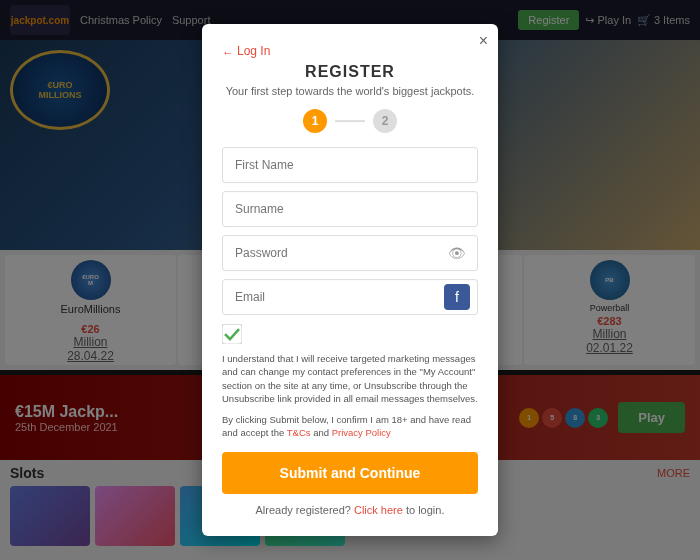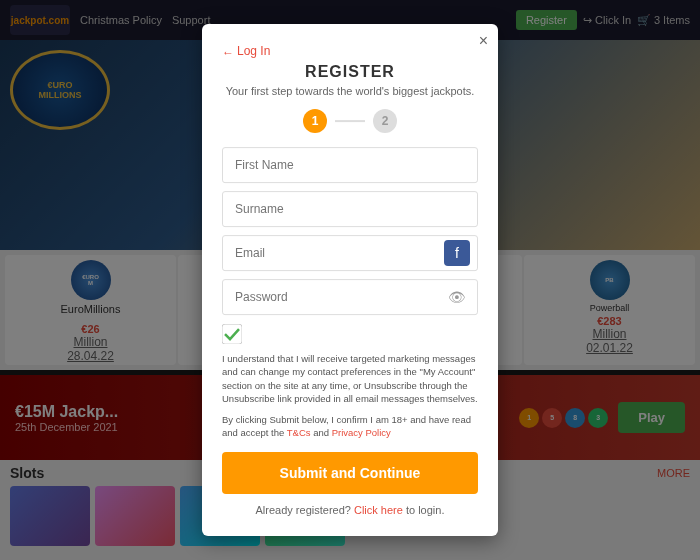--- a/index.html
+++ b/index.html
@@ -433,21 +433,21 @@
 <div class="nav">
   <div class="nav-logo">jackpot.com</div>
   <div class="nav-links">
     <span class="nav-link">Christmas Policy</span>
     <span class="nav-link">Support</span>
   </div>
   <div class="nav-right">
     <button class="nav-btn-register">Register</button>
     <span class="nav-btn-signin">
       <span>↪</span>
-      <span>Click In</span>
+      <span>Play In</span>
     </span>
     <span class="nav-btn-cart">
       <span>🛒</span>
       <span>3 Items</span>
     </span>
   </div>
 </div>
 
 <div class="hero-bg">
   <div class="hero-euromillions">
@@ -538,27 +538,27 @@
   <div class="steps">
     <div class="step-circle step-active">1</div>
     <div class="step-line"></div>
     <div class="step-circle step-inactive">2</div>
   </div>
 
   <input type="text" class="form-field" placeholder="First Name" style="">
   <input type="text" class="form-field" placeholder="Surname" style="">
 
   <div class="field-with-icon">
+    <input type="password" placeholder="Password" style="">
+    <div class="field-icon eye-icon">👁</div>
+  </div>
+
+  <div class="field-with-icon">
     <input type="email" placeholder="Email" style="">
     <div class="field-icon fb-icon">f</div>
-  </div>
-
-  <div class="field-with-icon">
-    <input type="password" placeholder="Password" style="">
-    <div class="field-icon eye-icon">👁</div>
   </div>
 
   <div class="checkbox-area">
     <svg class="checkbox-icon" viewBox="0 0 20 20">
       <rect width="20" height="20" rx="3" fill="white" stroke="#ccc"></rect>
       <polyline points="3,10 8,15 17,5" stroke="#4CAF50" stroke-width="2.5" fill="none"></polyline>
     </svg>
     <span class="checkbox-text">I understand that I will receive targeted marketing messages and can change my contact preferences in the "My Account" section on the site at any time, or Unsubscribe through the Unsubscribe link provided in all email messages themselves.</span>
   </div>
 

